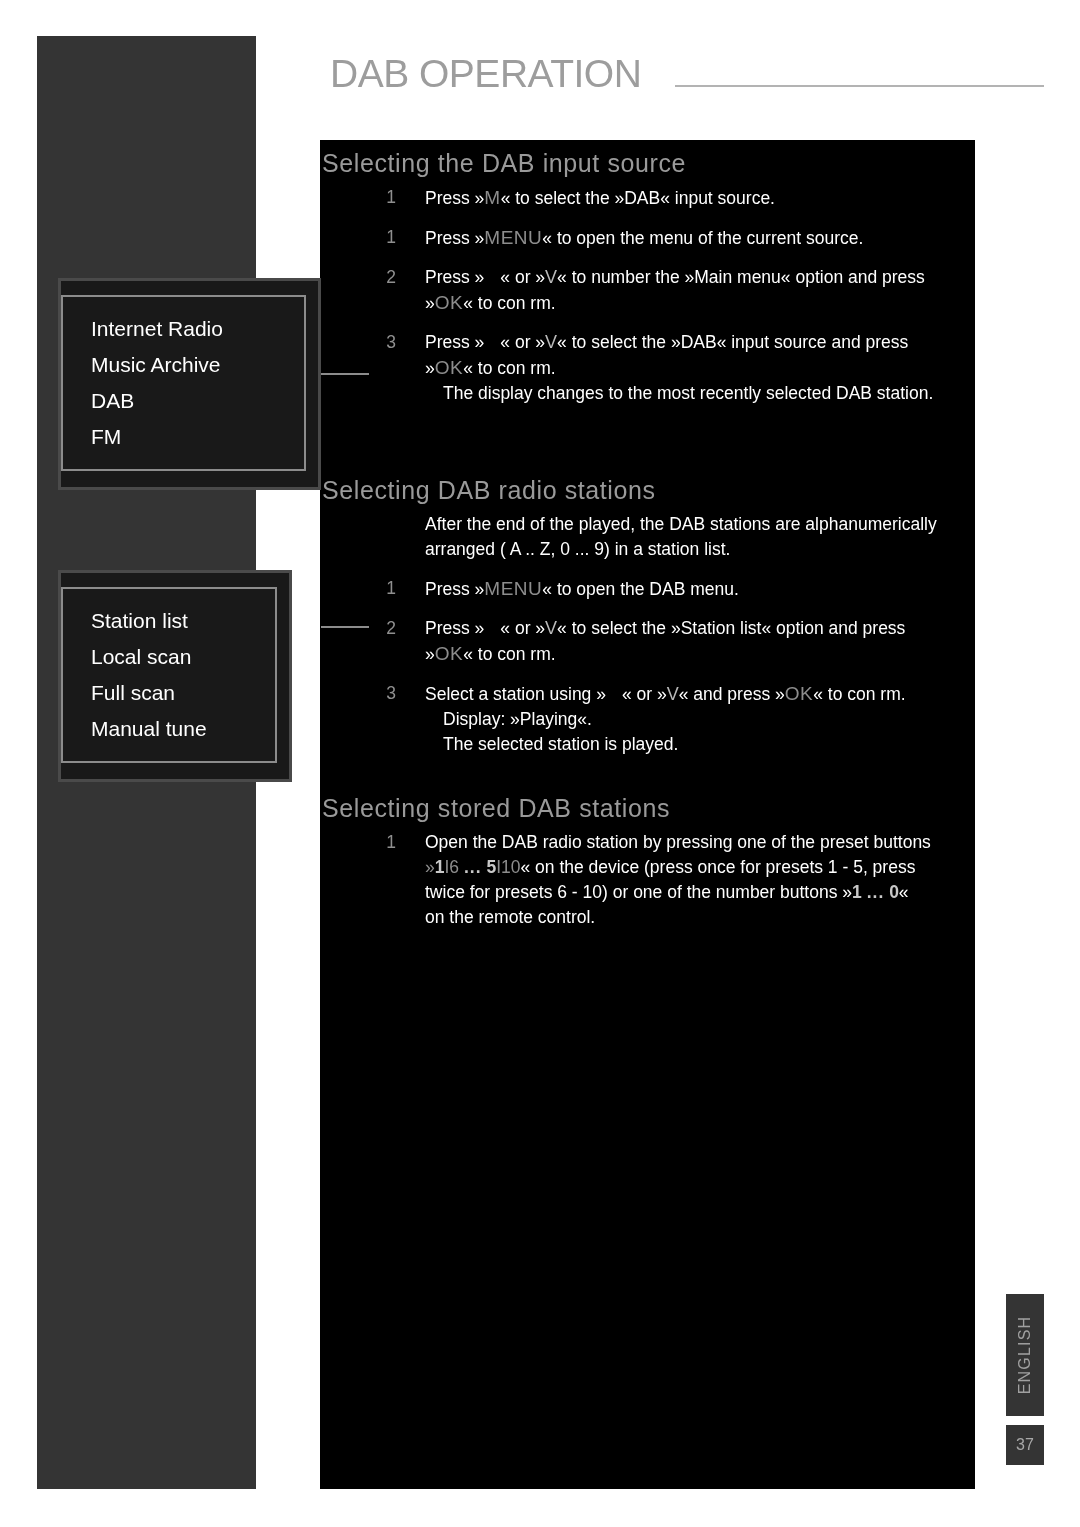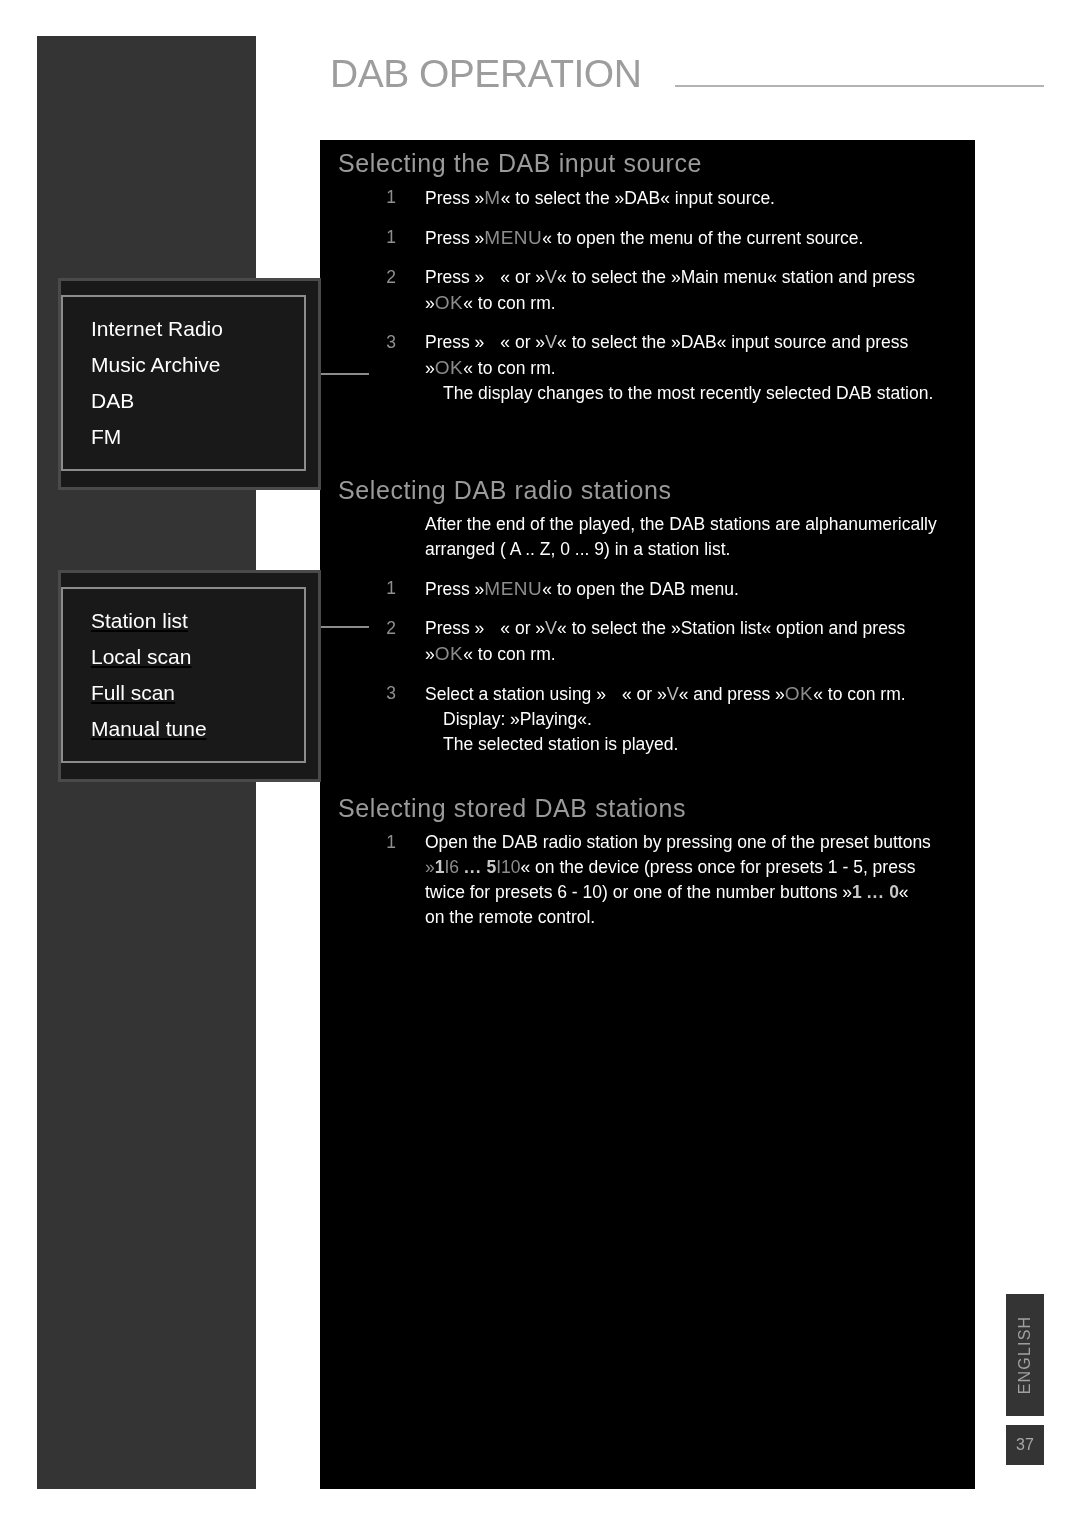--- a/index.html
+++ b/index.html
@@ -69,21 +69,21 @@
     position: absolute;
     left: 0;
     width: 655px;
   }
   .sect-title {
     font-size: 25px;
     line-height: 30px;
     color: #9a9a9a;
     letter-spacing: 0.6px;
     white-space: nowrap;
-    padding-left: 18px;
+    padding-left: 2px;
   }
 
   
   .steps { margin-top: 7px; }
   .step {
     position: relative;
     padding-left: 105px;
     margin-bottom: 14px;
     color: #ffffff;
     font-size: 17.5px;
@@ -159,21 +159,21 @@
     padding: 14px 0 14px 28px;
   }
   .menu-item {
     color: #ffffff;
     font-size: 21px;
     line-height: 36px;
     white-space: nowrap;
   }
 
   #menu-box-source { left: 58px; top: 278px; width: 263px; }
-  #menu-box-dabmenu { left: 58px; top: 570px; width: 263px; text-decoration: underline; }
+  #menu-box-dabmenu { left: 58px; top: 570px; width: 234px; }
 
   
   .connector {
     position: absolute;
     height: 2px;
     background: #8c8c8c;
     z-index: 6;
   }
   #connector-source { left: 321px; top: 373px; width: 48px; }
   #connector-dabmenu { left: 321px; top: 626px; width: 48px; }
@@ -233,21 +233,21 @@
       </div>
 
 
       <div class="step">
         <span class="num">1</span>
         <p><span>Press »</span><span class="key">MENU</span><span>« to open the menu of the current source.</span></p>
       </div>
 
       <div class="step">
         <span class="num">2</span>
-        <p class="wrapline"><span>Press »</span><span class="glyph-missing"></span><span>« or »</span><span class="glyph-v">V</span><span>« to select the »Main menu« station and press</span></p>
+        <p class="wrapline"><span>Press »</span><span class="glyph-missing"></span><span>« or »</span><span class="glyph-v">V</span><span>« to number the »Main menu« option and press</span></p>
         <p><span>»</span><span class="key">OK</span><span>« to con rm.</span></p>
       </div>
 
       <div class="step">
         <span class="num">3</span>
         <p class="wrapline"><span>Press »</span><span class="glyph-missing"></span><span>« or »</span><span class="glyph-v">V</span><span>« to select the »DAB« input source and press</span></p>
         <p><span>»</span><span class="key">OK</span><span>« to con rm.</span></p>
         <p class="sub">The display changes to the most recently selected DAB station.</p>
       </div>
 

